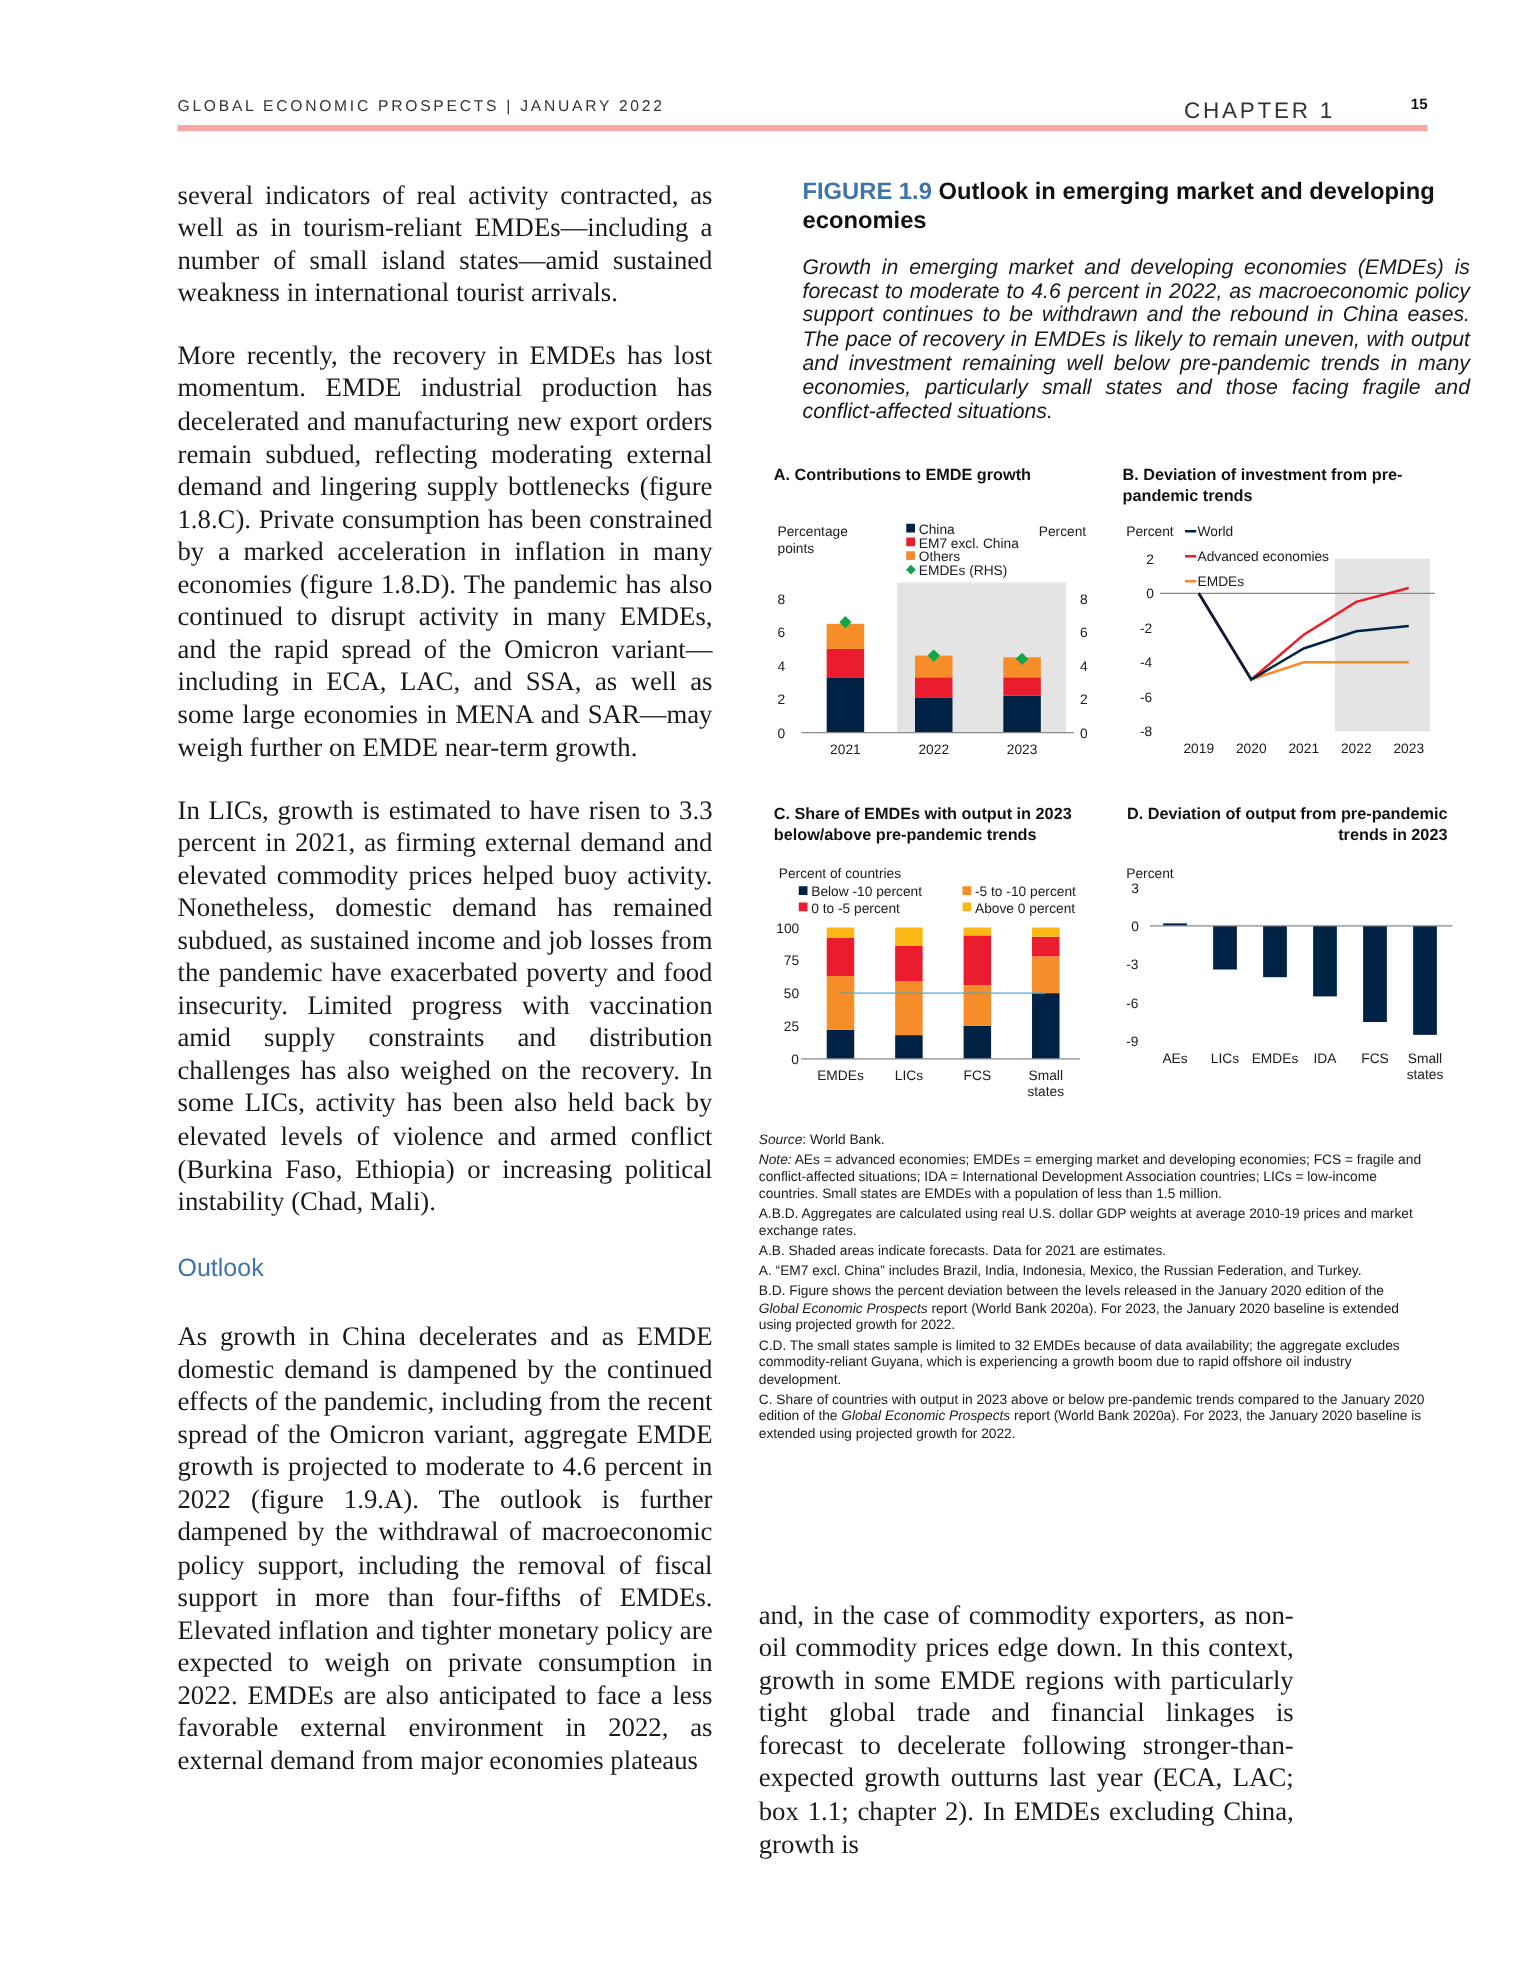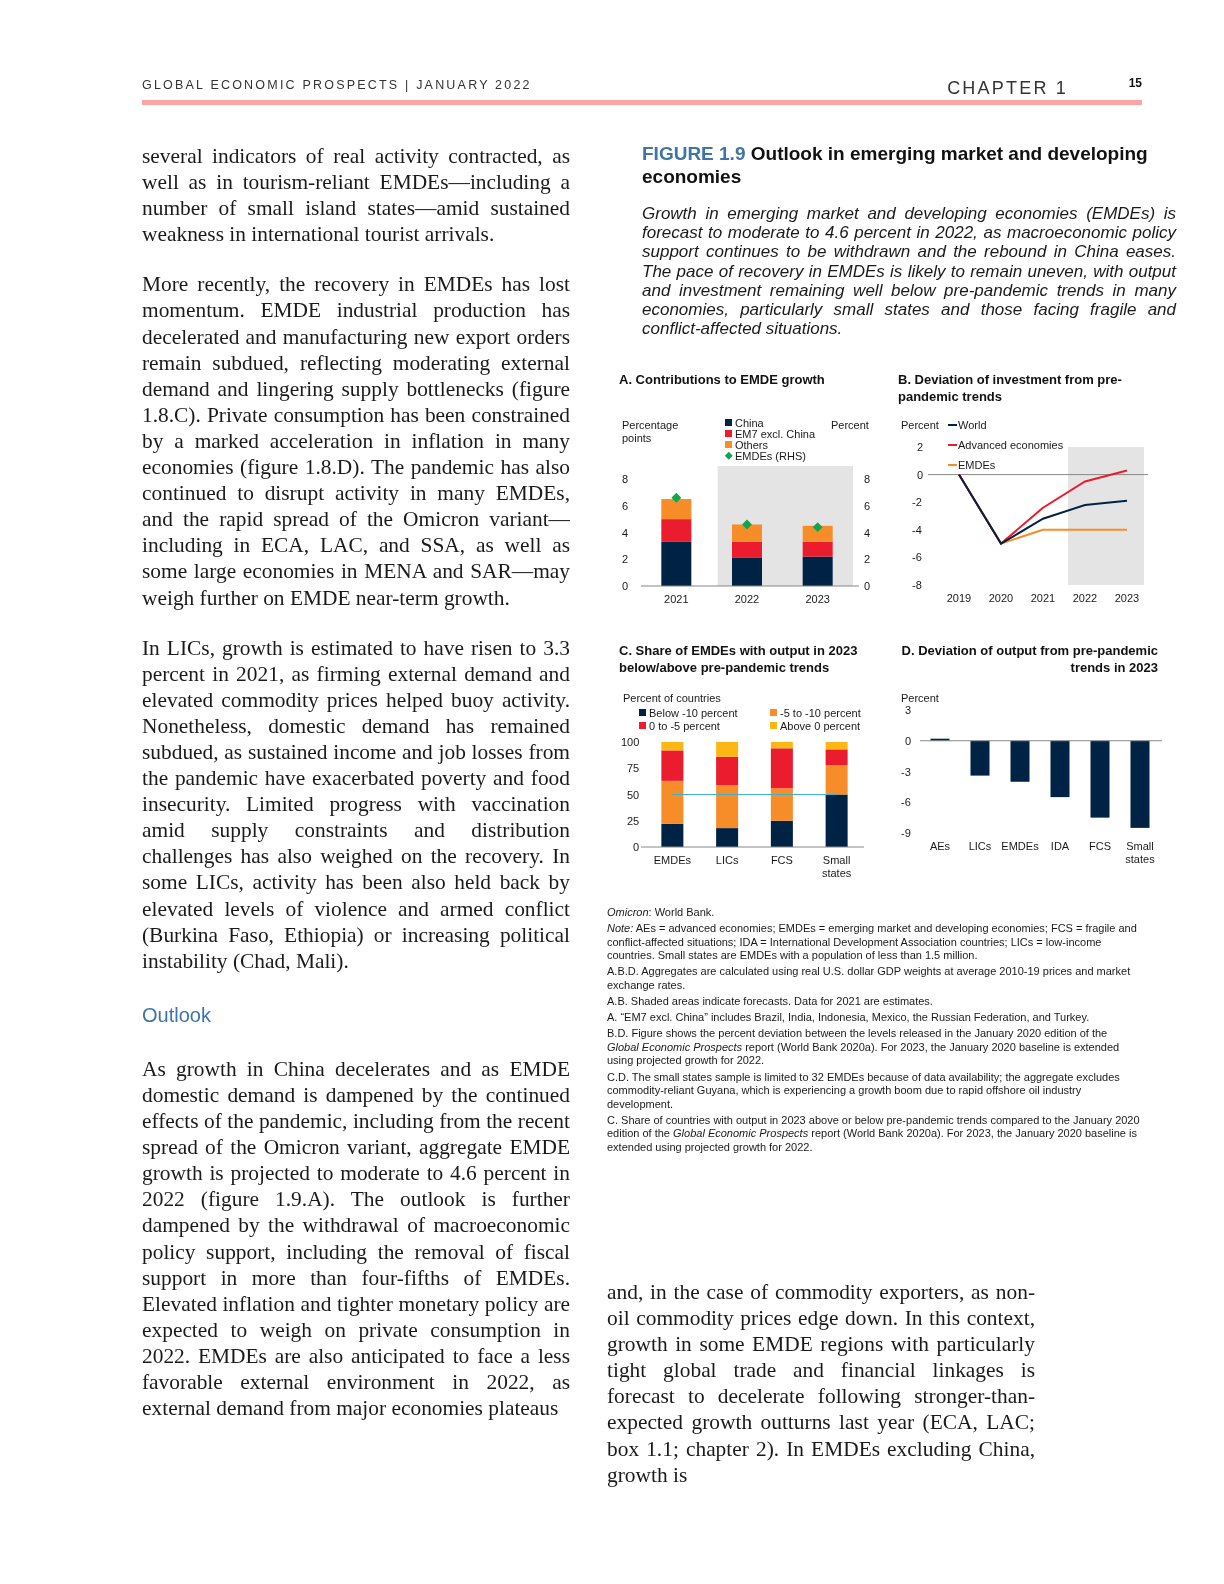--- a/index.html
+++ b/index.html
@@ -186,21 +186,21 @@
       <rect x="192.5" y="60.75" width="19" height="76.875" fill="#002345"></rect>
       <text x="202" y="170" text-anchor="middle">FCS</text>
       <rect x="232.5" y="60.75" width="19" height="87.125" fill="#002345"></rect>
       <text x="242" y="170" text-anchor="middle">Small</text>
       <text x="242" y="183" text-anchor="middle">states</text>
       <line x1="22" y1="60.75" x2="264" y2="60.75" stroke="#888" stroke-width="1"></line>
     </svg>
 </div>
 
 <div class="notes">
-  <p><i>Omicron</i><span>: World Bank.</span></p>
+  <p><i>Source</i><span>: World Bank.</span></p>
   <p><i>Note:</i><span> AEs = advanced economies; EMDEs = emerging market and developing economies; FCS = fragile and conflict-affected situations; IDA = International Development Association countries; LICs = low-income countries. Small states are EMDEs with a population of less than 1.5 million.</span></p>
   <p>A.B.D. Aggregates are calculated using real U.S. dollar GDP weights at average 2010-19 prices and market exchange rates.</p>
   <p>A.B. Shaded areas indicate forecasts. Data for 2021 are estimates.</p>
   <p>A. “EM7 excl. China” includes Brazil, India, Indonesia, Mexico, the Russian Federation, and Turkey.</p>
   <p><span>B.D. Figure shows the percent deviation between the levels released in the January 2020 edition of the </span><i>Global Economic Prospects</i><span> report (World Bank 2020a). For 2023, the January 2020 baseline is extended using projected growth for 2022.</span></p>
   <p>C.D. The small states sample is limited to 32 EMDEs because of data availability; the aggregate excludes commodity-reliant Guyana, which is experiencing a growth boom due to rapid offshore oil industry development.</p>
   <p><span>C. Share of countries with output in 2023 above or below pre-pandemic trends compared to the January 2020 edition of the </span><i>Global Economic Prospects</i><span> report (World Bank 2020a). For 2023, the January 2020 baseline is extended using projected growth for 2022.</span></p>
 </div>
 
 <div class="col-right body-text">

